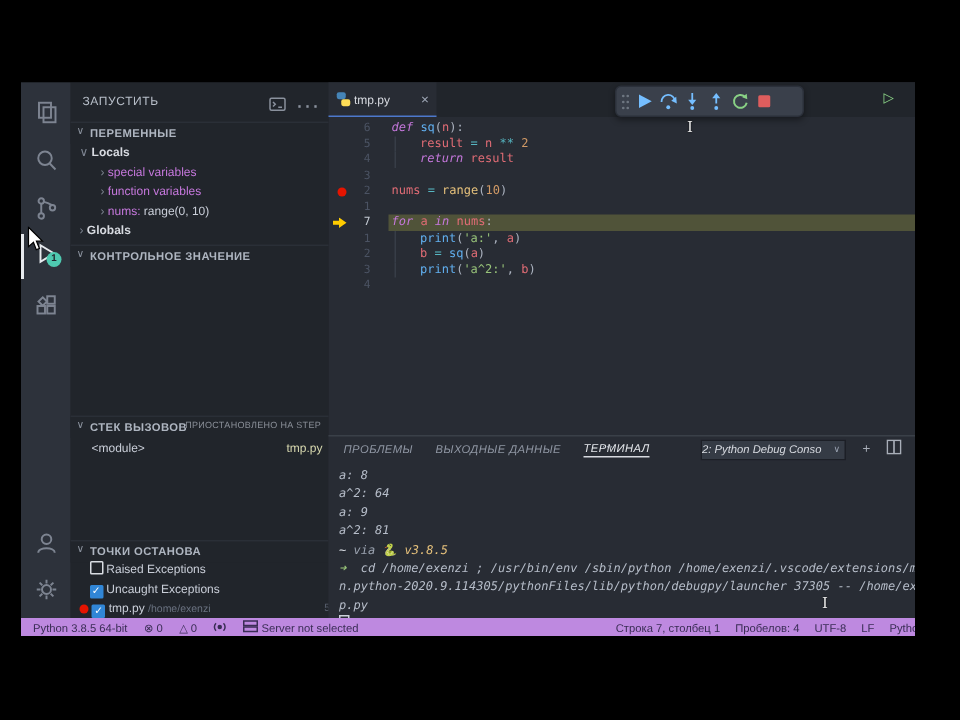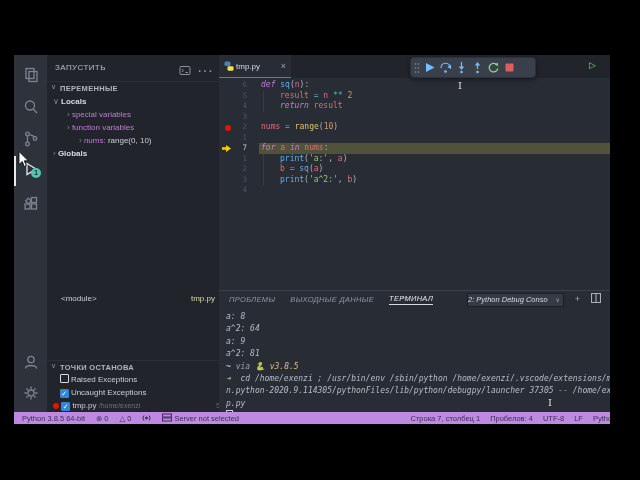--- a/index.html
+++ b/index.html
@@ -171,25 +171,34 @@
       </div>
 
       <div class="sec-head" style="top:26px">
         <span class="chev">∨</span>
         <span class="lbl">ПЕРЕМЕННЫЕ</span>
       </div>
       <div id="vars-rows">
           <div class="trow" style="top: 40px; padding-left: 6px;"><span class="chev">∨ </span><span class="t-scope">Locals</span></div>
           <div class="trow" style="top: 53px; padding-left: 20px;"><span class="chev">› </span><span class="t-pink">special variables</span></div>
           <div class="trow" style="top: 66px; padding-left: 20px;"><span class="chev">› </span><span class="t-pink">function variables</span></div>
-          <div class="trow" style="top: 79px; padding-left: 32px;"><span class="chev">› </span><span class="t-pink">nums: </span><span class="t-val">range(0, 10)</span></div>
+          <div class="trow" style="top: 79px; padding-left: 20px;"><span class="chev">› </span><span class="t-pink">nums: </span><span class="t-val">range(0, 10)</span></div>
           <div class="trow" style="top: 92px; padding-left: 6px;"><span class="chev">› </span><span class="t-scope">Globals</span></div>
         </div>
 
-
+      <div class="sec-head" style="top:108px">
+        <span class="chev">∨</span>
+        <span class="lbl">КОНТРОЛЬНОЕ ЗНАЧЕНИЕ</span>
+      </div>
+
+      <div class="sec-head" style="top:222px">
+        <span class="chev">∨</span>
+        <span class="lbl">СТЕК ВЫЗОВОВ</span>
+        <span class="right-note">ПРИОСТАНОВЛЕНО НА STEP</span>
+      </div>
       <div id="stack-rows">
           <div class="trow" style="top: 237px; padding-left: 14px;"><span class="t-val">&lt;module&gt;</span><span class="stack-file">tmp.py</span><span class="stack-pos">7:1</span></div>
         </div>
 
       <div class="sec-head" style="top:305px">
         <span class="chev">∨</span>
         <span class="lbl">ТОЧКИ ОСТАНОВА</span>
       </div>
       <div id="bp-rows">
           <div class="trow" style="top: 318px; padding-left: 6px;"><span class="">&nbsp;&nbsp;&nbsp;</span><span class="cb"></span><span class="t-val"> Raised Exceptions </span></div>

